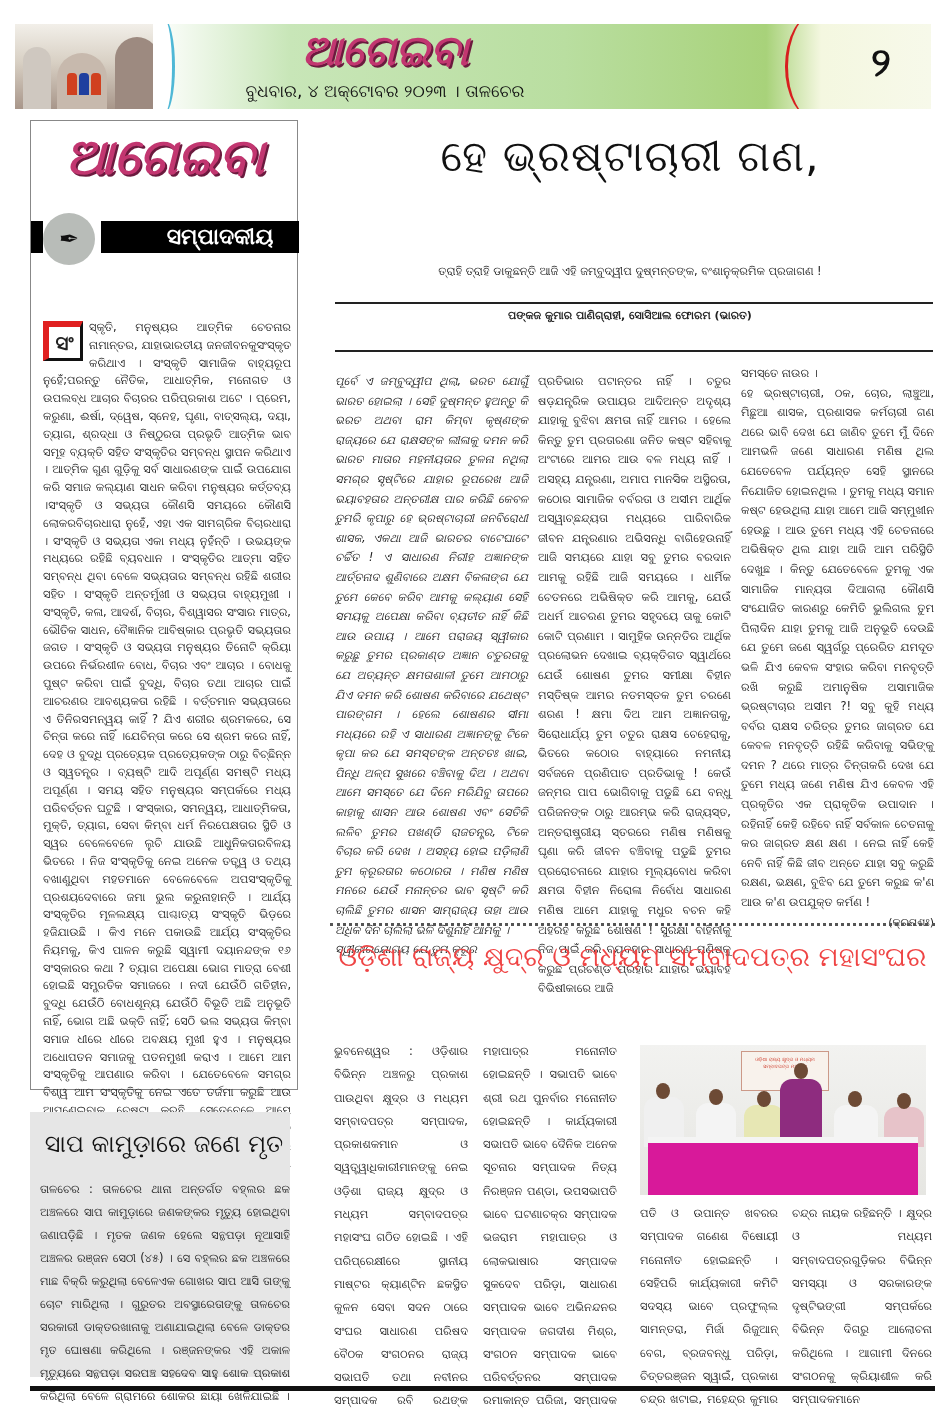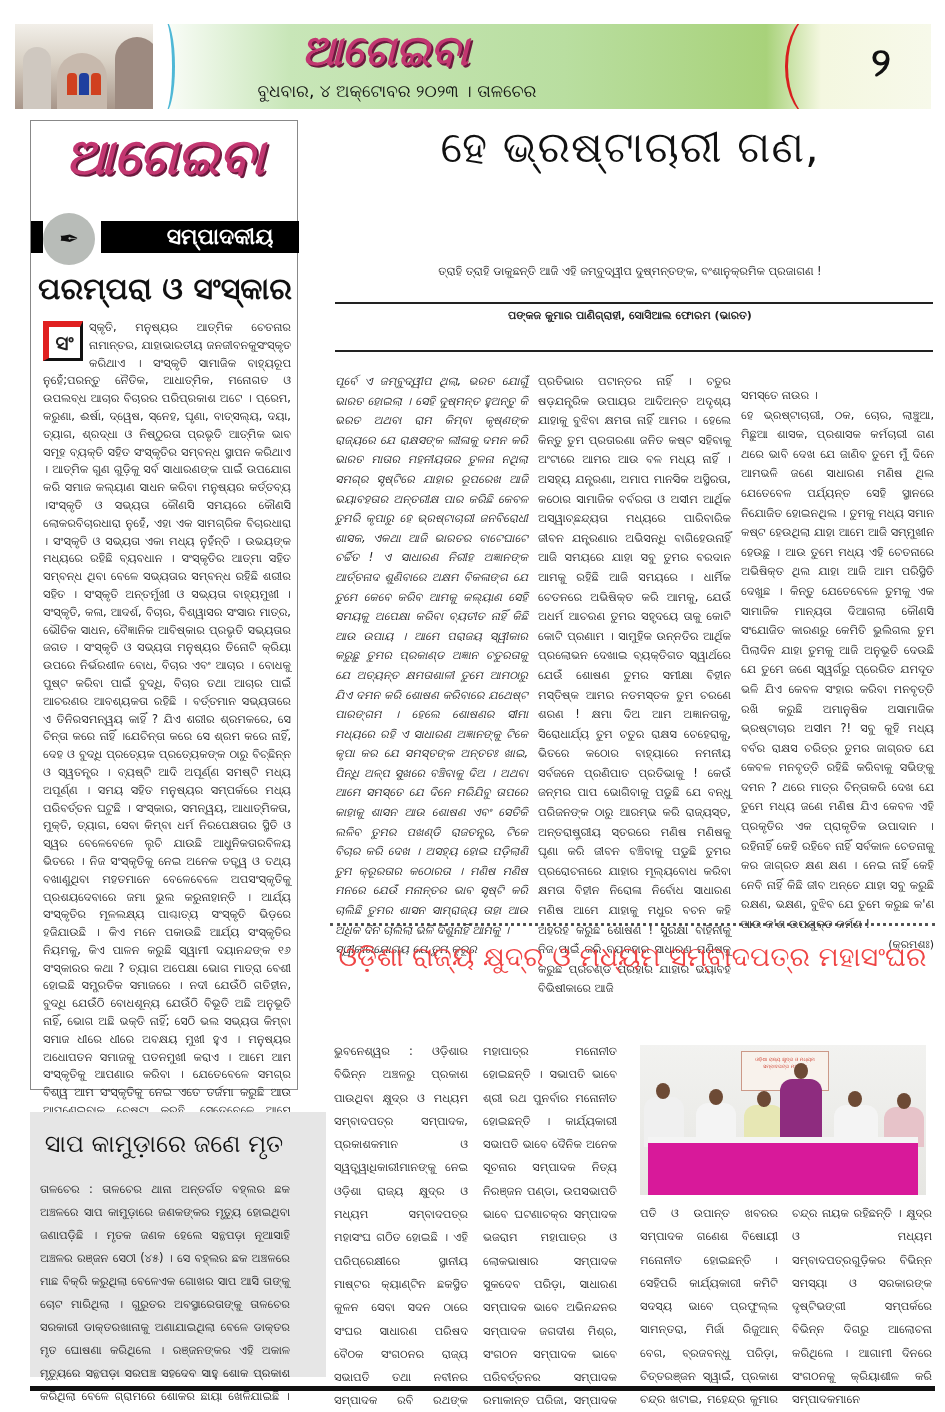--- a/index.html
+++ b/index.html
@@ -6,49 +6,49 @@
   body { width: 945px; height: 1412px; background: #ffffff; font-family: "DejaVu Sans", sans-serif; color: #111; position: relative; overflow: hidden; }
   .masthead { position: absolute; left: 15px; top: 24px; width: 916px; height: 85px; background: linear-gradient(90deg, #ffffff 0%, #ffffff 15%, #c8e6b8 30%, #b9dea0 60%, #a8d27a 82%, #f4f7e0 88%, #f7f9ea 100%); overflow: hidden; }
   .mh-photo { position: absolute; left: 0; top: 0; width: 148px; height: 85px; background: linear-gradient(180deg, #f2efe9 0%, #d8d0c4 45%, #a8968a 100%); }
   .mh-photo .temple { position: absolute; bottom: 0; background: #b9ada3; }
   .mh-photo .t1 { left: 8px; width: 28px; height: 62px; border-radius: 14px 14px 0 0; background: #cfc8c0; }
   .mh-photo .t2 { left: 42px; width: 50px; height: 56px; border-radius: 25px 25px 0 0; background: #c7b9ad; }
   .mh-photo .t3 { left: 100px; width: 44px; height: 72px; border-radius: 22px 22px 0 0; background: #9d8a80; }
   .mh-photo .deity { position: absolute; bottom: 14px; width: 10px; height: 22px; background: #d0401f; border-radius: 4px 4px 0 0; }
   .mh-curve-l { position: absolute; left: 138px; top: -5px; width: 22px; height: 95px; border-right: 3px solid #4fb8d6; border-radius: 0 50% 50% 0; background: #ffffff; }
   .mh-title { position: absolute; left: 190px; top: 2px; width: 360px; text-align: center; font-family: "DejaVu Serif", serif; font-size: 42px; font-weight: bold; color: #c23670; text-shadow: 2px 2px 0 #6b1a3e; font-style: italic; }
-  .mh-date { position: absolute; left: 192px; top: 57px; width: 380px; text-align: center; font-size: 17px; color: #111; }
+  .mh-date { position: absolute; left: 180px; top: 57px; width: 380px; text-align: center; font-size: 17px; color: #111; }
   .mh-curve-r { position: absolute; left: 402px; top: -10px; width: 60px; height: 105px; border-left: 3px solid #d81f1f; border-radius: 60% 0 0 60%; background: transparent; margin-left: 0; }
   .mh-curve-r { left: 408px; }
   .mh-page { position: absolute; right: 40px; top: 14px; font-size: 40px; font-weight: bold; font-family: "DejaVu Serif", serif; color: #111; }
 
   .leftcol { position: absolute; left: 30px; top: 120px; width: 268px; height: 970px; border: 1px solid #888; background: #fff; }
   .logo2 { position: absolute; left: 0; top: 6px; width: 268px; text-align: center; font-family: "DejaVu Serif", serif; font-size: 50px; font-weight: bold; font-style: italic; color: #c23670; text-shadow: 2px 2px 0 #6b1a3e; }
   .ed-bar { position: absolute; left: 0; top: 92px; width: 268px; height: 36px; }
   .ed-bar .blk-l { position: absolute; left: 0; top: 8px; width: 12px; height: 32px; background: #000; }
   .ed-bar .blk-r { position: absolute; left: 70px; top: 8px; width: 198px; height: 32px; background: #000; color: #fff; font-size: 22px; font-weight: bold; text-align: center; line-height: 32px; padding-left: 40px; }
   .pen-circle { position: absolute; left: 12px; top: 0; width: 52px; height: 52px; border-radius: 50%; background: #b8bcb8; display: flex; align-items: center; justify-content: center; font-size: 24px; color: #111; }
   .ed-title { position: absolute; left: 0; top: 150px; width: 268px; text-align: center; font-size: 30px; font-weight: bold; color: #111; }
   .ed-body { position: absolute; left: 12px; top: 198px; width: 248px; font-size: 11.4px; line-height: 17.8px; text-align: justify; color: #222; }
   .dropcap { float: left; width: 40px; height: 40px; margin: 2px 6px 0 0; border: 3px solid #111; border-left: 6px solid #e02020; border-top: 6px solid #e02020; font-size: 20px; font-weight: bold; text-align: center; line-height: 32px; background: #fff; }
 
-  .snake { position: absolute; left: 30px; top: 1112px; width: 296px; height: 265px; background: #e6e6e6; }
+  .snake { position: absolute; left: 30px; top: 1112px; width: 260px; height: 265px; background: #e6e6e6; }
   .snake-title { position: absolute; left: 6px; top: 18px; width: 256px; text-align: center; font-size: 24px; color: #111; }
   .snake-body { position: absolute; left: 10px; top: 66px; width: 250px; font-size: 11.4px; line-height: 23px; text-align: justify; color: #222; }
 
-  .main-title { position: absolute; left: 330px; top: 116px; width: 600px; text-align: center; font-size: 43px; line-height: 62px; color: #111; letter-spacing: 1px; }
+  .main-title { position: absolute; left: 330px; top: 125px; width: 600px; text-align: center; font-size: 43px; line-height: 62px; color: #111; letter-spacing: 1px; }
   .subtitle { position: absolute; left: 330px; top: 262px; width: 600px; text-align: center; font-size: 11.4px; line-height: 18px; color: #222; }
   .hr { position: absolute; height: 2px; background: #222; }
   .byline { position: absolute; left: 330px; top: 306px; width: 600px; text-align: center; font-size: 11px; line-height: 20px; color: #222; }
   .byline .name { font-weight: bold; }
 
   .col { position: absolute; font-size: 11.4px; line-height: 19.6px; text-align: justify; color: #222; }
   .col1 { left: 335px; top: 372px; width: 193px; font-style: italic; }
   .col2 { left: 538px; top: 372px; width: 193px; }
-  .col3 { left: 741px; top: 386px; width: 193px; }
+  .col3 { left: 741px; top: 364px; width: 193px; }
   .cont { text-align: right; font-size: 11px; }
 
   .dotted { position: absolute; left: 330px; top: 923px; width: 605px; height: 4px; border-top: 3px dotted #555; }
   .news2-title { position: absolute; left: 330px; top: 932px; width: 605px; text-align: center; font-size: 27px; line-height: 50px; color: #ef4444; }
   .n2col { position: absolute; font-size: 11.4px; line-height: 23.3px; text-align: justify; color: #222; }
   .n2c1 { left: 334px; top: 1040px; width: 134px; }
   .n2c2 { left: 483px; top: 1040px; width: 134px; }
   .photo { position: absolute; left: 640px; top: 1045px; width: 286px; height: 150px; background: #eeeeee; overflow: hidden; }
   .photo .wall { position: absolute; inset: 0; background: linear-gradient(180deg, #f2f2f0 0%, #e6e6e2 100%); }
   .photo .banner { position: absolute; left: 101px; top: 6px; width: 88px; height: 40px; background: #f8f2ec; border: 1px solid #c98; color: #c32; font-size: 5px; text-align: center; padding-top: 4px; }
@@ -79,21 +79,20 @@
   <div class="mh-page">୨</div>
 </div>
 
 <div class="leftcol">
   <div class="logo2">ଆଗେଇବା</div>
   <div class="ed-bar">
     <div class="blk-l"></div>
     <div class="pen-circle">✒</div>
     <div class="blk-r">ସମ୍ପାଦକୀୟ</div>
   </div>
-  <div class="ed-title">ପରମ୍ପରା ଓ ସଂସ୍କାର</div>
   <div class="ed-body">
     <span class="dropcap">ସଂ</span><span>ସ୍କୃତି, ମନୁଷ୍ୟର ଆତ୍ମିକ ଚେତନାର ନାମାନ୍ତର, ଯାହାଭାରତୀୟ ଜନଜୀବନକୁସଂସ୍କୃତ କରିଥାଏ । ସଂସ୍କୃତି ସାମାଜିକ ବାହ୍ୟରୂପ ନୁହେଁ;ପରନ୍ତୁ ନୈତିକ, ଆଧାତ୍ମିକ, ମନୋଗତ ଓ ଉପଲବ୍ଧ ଆଚାର ବିଚାରର ପରିପ୍ରକାଶ ଅଟେ । ପ୍ରେମ, କରୁଣା, ଈର୍ଷା, ଦ୍ୱେଷ, ସ୍ନେହ, ଘୃଣା, ବାତ୍ସଲ୍ୟ, ଦୟା, ତ୍ୟାଗ, ଶ୍ରଦ୍ଧା ଓ ନିଷ୍ଠୁରତା ପ୍ରଭୃତି ଆତ୍ମିକ ଭାବ ସମୂହ ବ୍ୟକ୍ତି ସହିତ ସଂସ୍କୃତିର ସମ୍ବନ୍ଧ ସ୍ଥାପନ କରିଥାଏ । ଆତ୍ମିକ ଗୁଣ ଗୁଡ଼ିକୁ ସର୍ବ ସାଧାରଣଙ୍କ ପାଇଁ ଉପଯୋଗ କରି ସମାଜ କଲ୍ୟାଣ ସାଧନ କରିବା ମନୁଷ୍ୟର କର୍ତ୍ତବ୍ୟ ।ସଂସ୍କୃତି ଓ ସଭ୍ୟତା କୌଣସି ସମୟରେ କୌଣସି ଲୋକରବିଚାରଧାରା ନୁହେଁ, ଏହା ଏକ ସାମଗ୍ରିକ ବିଚାରଧାରା । ସଂସ୍କୃତି ଓ ସଭ୍ୟତା ଏକା ମଧ୍ୟ ନୁହଁନ୍ତି । ଉଭୟଙ୍କ ମଧ୍ୟରେ ରହିଛି ବ୍ୟବଧାନ । ସଂସ୍କୃତିର ଆତ୍ମା ସହିତ ସମ୍ବନ୍ଧ ଥିବା ବେଳେ ସଭ୍ୟତାର ସମ୍ବନ୍ଧ ରହିଛି ଶରୀର ସହିତ । ସଂସ୍କୃତି ଅନ୍ତର୍ମୁଖୀ ଓ ସଭ୍ୟତା ବାହ୍ୟମୁଖୀ । ସଂସ୍କୃତି, କଳା, ଆଦର୍ଶ, ବିଚାର, ବିଶ୍ୱାସର ସଂସାର ମାତ୍ର, ଭୌତିକ ସାଧନ, ବୈଜ୍ଞାନିକ ଆବିଷ୍କାର ପ୍ରଭୃତି ସଭ୍ୟତାର ଜଗତ । ସଂସ୍କୃତି ଓ ସଭ୍ୟତା ମନୁଷ୍ୟର ତିନୋଟି କ୍ରିୟା ଉପରେ ନିର୍ଭରଶୀଳ ବୋଧ, ବିଚାର ଏବଂ ଆଚାର । ବୋଧକୁ ପୁଷ୍ଟ କରିବା ପାଇଁ ବୁଦ୍ଧି, ବିଚାର ତଥା ଆଚାର ପାଇଁ ଆଚରଣର ଆବଶ୍ୟକତା ରହିଛି । ବର୍ତ୍ତମାନ ସଭ୍ୟତାରେ ଏ ତିନିରସମନ୍ୱୟ କାହିଁ ? ଯିଏ ଶରୀର ଶ୍ରମକରେ, ସେ ଚିନ୍ତା କରେ ନାହିଁ ।ଯେଚିନ୍ତା କରେ ସେ ଶ୍ରମ କରେ ନାହିଁ, ଦେହ ଓ ବୁଦ୍ଧି ପ୍ରତ୍ୟେକ ପ୍ରତ୍ୟେକଙ୍କ ଠାରୁ ବିଚ୍ଛିନ୍ନ ଓ ସ୍ୱତନ୍ତ୍ର । ବ୍ୟଷ୍ଟି ଆଦି ଅପୂର୍ଣ୍ଣ ସମଷ୍ଟି ମଧ୍ୟ ଅପୂର୍ଣ୍ଣ । ସମୟ ସହିତ ମନୁଷ୍ୟର ସମ୍ପର୍କରେ ମଧ୍ୟ ପରିବର୍ତ୍ତନ ଘଟୁଛି । ସଂସ୍କାର, ସମନ୍ୱୟ, ଆଧାତ୍ମିକତା, ମୁକ୍ତି, ତ୍ୟାଗ, ସେବା କିମ୍ବା ଧର୍ମ ନିରପେକ୍ଷତାର ସ୍ଥିତି ଓ ସ୍ୱର ବେଳେବେଳେ ଲୁଚି ଯାଉଛି ଆଧୁନିକତାରବିଳୟ ଭିତରେ । ନିଜ ସଂସ୍କୃତିକୁ ନେଇ ଅନେକ ତତ୍ତ୍ୱ ଓ ତଥ୍ୟ ବଖାଣୁଥିବା ମହତମାନେ ବେଳେବେଳେ ଅପସଂସ୍କୃତିକୁ ପ୍ରଶୟଦେବାରେ ଜମା ଭୁଲ କରୁନାହାନ୍ତି । ଆର୍ଯ୍ୟ ସଂସ୍କୃତିର ମୂଳଲକ୍ଷ୍ୟ ପାଶ୍ଚାତ୍ୟ ସଂସ୍କୃତି ଭିଡ଼ରେ ହଜିଯାଉଛି । କିଏ ମନେ ପକାଉଛି ଆର୍ଯ୍ୟ ସଂସ୍କୃତିର ନିୟମକୁ, କିଏ ପାଳନ କରୁଛି ସ୍ୱାମୀ ଦୟାନନ୍ଦଙ୍କ ୧୬ ସଂସ୍କାରର କଥା ? ତ୍ୟାଗ ଅପେକ୍ଷା ଭୋଗ ମାତ୍ରା ବେଶୀ ହୋଇଛି ସମ୍ପ୍ରତିକ ସମାଜରେ । ନଦୀ ଯେଉଁଠି ଗତିହୀନ, ବୁଦ୍ଧି ଯେଉଁଠି ବୋଧଶୂନ୍ୟ ଯେଉଁଠି ବିଭୂତି ଅଛି ଅନୁଭୂତି ନାହିଁ, ଭୋଗ ଅଛି ଭକ୍ତି ନାହିଁ; ସେଠି ଭଲ ସଭ୍ୟତା କିମ୍ବା ସମାଜ ଧୀରେ ଧୀରେ ଅବକ୍ଷୟ ମୁଖୀ ହୁଏ । ମନୁଷ୍ୟର ଅଧୋପତନ ସମାଜକୁ ପତନମୁଖୀ କରାଏ । ଆମେ ଆମ ସଂସ୍କୃତିକୁ ଆପଣାର କରିବା । ଯେତେବେଳେ ସମଗ୍ର ବିଶ୍ୱ ଆମ ସଂସ୍କୃତିକୁ ନେଇ ଏତେ ତର୍ଜମା କରୁଛି ଆଉ ଆପଣେଇବାକୁ ଚେଷ୍ଟା କରୁଛି, ସେତେବେଳେ ଆମେ ପରଧର୍ମ ଭୟାବହତାକୁ ବୁଝିଯିବା ଦରକାର । ଆମ ସଂସ୍କୃତି ଭିତରେ ଥିବା ମହନୀୟତାକୁ ଉପଲବ୍ଧି କରି ତାର ପ୍ରଚାର ପ୍ରସାର ଦିଗରେ ତତ୍ପରତା ପ୍ରକାଶ କଲେ, ହୁଏତ ଆମ ଜନ୍ମଭୂମି ଆହୁରି ଗାରିମାମୟ ହୋଇଉଠିବ ।</span>
   </div>
 </div>
 
 <div class="snake">
   <div class="snake-title">ସାପ କାମୁଡ଼ାରେ ଜଣେ ମୃତ</div>
   <div class="snake-body">ତାଳଚେର : ତାଳଚେର ଥାନା ଅନ୍ତର୍ଗତ ବହ୍ଲର ଛକ ଅଞ୍ଚଳରେ ସାପ କାମୁଡ଼ାରେ ଜଣକଙ୍କର ମୃତ୍ୟୁ ହୋଇଥିବା ଜଣାପଡ଼ିଛି । ମୃତକ ଜଣକ ହେଲେ ସନ୍ଥପଡ଼ା ନୂଆସାହି ଅଞ୍ଚଳର ରଞ୍ଜନ ସେଠୀ (୪୫) । ସେ ବହ୍ଲର ଛକ ଅଞ୍ଚଳରେ ମାଛ ବିକ୍ରି କରୁଥିଲା ବେଳେଏକ ଗୋଖର ସାପ ଆସି ତାଙ୍କୁ ଚୋଟ ମାରିଥିଲା । ଗୁରୁତର ଅବସ୍ଥାରେତାଙ୍କୁ ତାଳଚେର ସରକାରୀ ଡାକ୍ତରଖାନାକୁ ଅଣାଯାଇଥିଲା ବେଳେ ଡାକ୍ତର ମୃତ ଘୋଷଣା କରିଥିଲେ । ରଞ୍ଜନଙ୍କର ଏହି ଅକାଳ ମୃତ୍ୟୁରେ ସନ୍ଥପଡ଼ା ସରପଞ୍ଚ ସହଦେବ ସାହୁ ଶୋକ ପ୍ରକାଶ କରିଥିଲା ବେଳେ ଗ୍ରାମରେ ଶୋକର ଛାୟା ଖେଳିଯାଇଛି । ପୁଲିସ ଏକ ଅପମୃତ୍ୟୁ ମାମଲା ରୁଜୁ କରି ଡାକ୍ତରଖାନାରେ ବ୍ୟବଚ୍ଛେଦ କରାଇଛି ।</div>
 </div>
 

